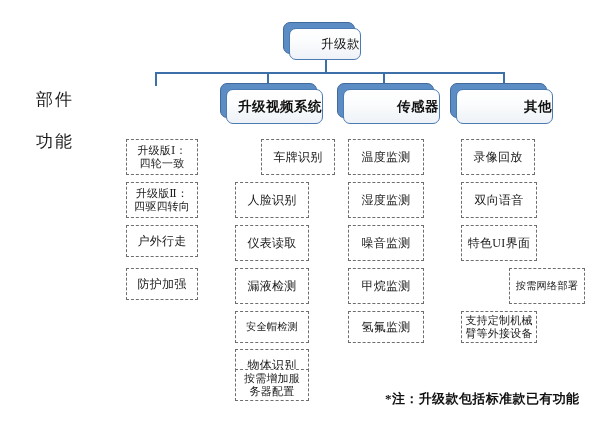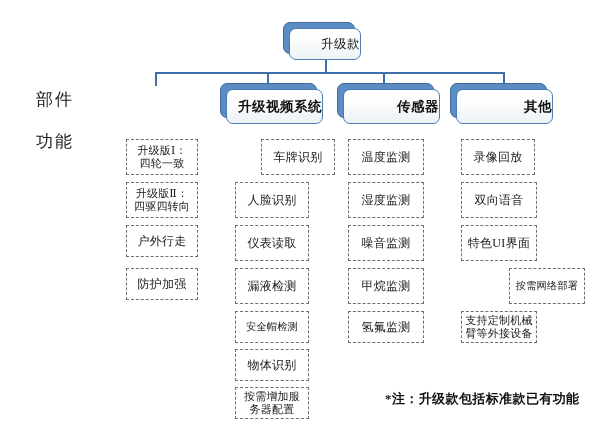--- a/index.html
+++ b/index.html
@@ -181,21 +181,21 @@
   </div>
   <div class="leaf" style="left:235px; top:268px; width:74px; height:36px;">
     <span>漏液检测</span>
   </div>
   <div class="leaf small" style="left:235px; top:311px; width:74px; height:32px;">
     <span>安全帽检测</span>
   </div>
   <div class="leaf" style="left:235px; top:349px; width:74px; height:32px;text-align:right;">
     <span>物体识别</span>
   </div>
-  <div class="leaf small two" style="left:235px; top:387px; width:74px; height:32px;">
+  <div class="leaf small two" style="left:235px; top:369px; width:74px; height:32px;">
     <span>按需增加服<br>务器配置</span>
   </div>
 
   <div class="leaf" style="left:348px; top:139px; width:76px; height:36px;">
     <span>温度监测</span>
   </div>
   <div class="leaf" style="left:348px; top:182px; width:76px; height:36px;">
     <span>湿度监测</span>
   </div>
   <div class="leaf" style="left:348px; top:225px; width:76px; height:36px;">

